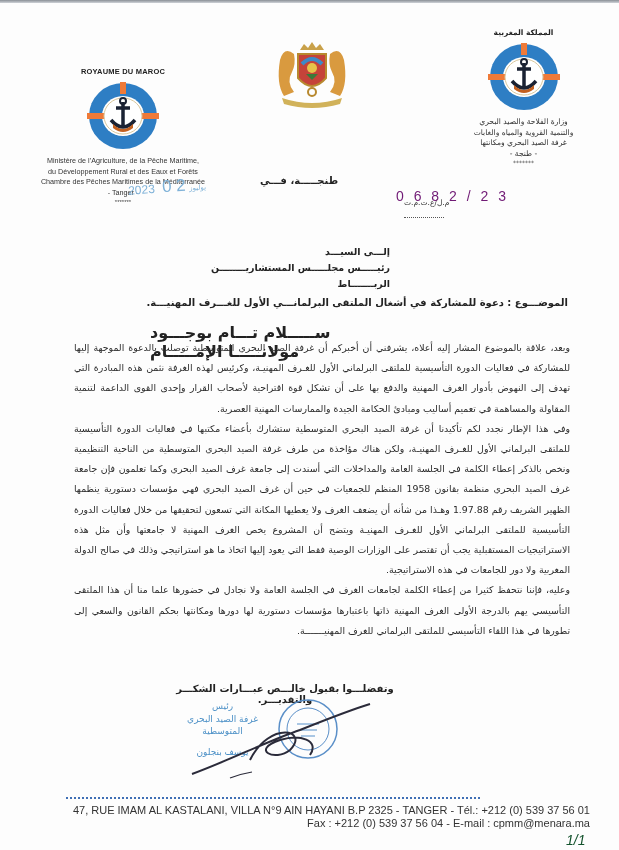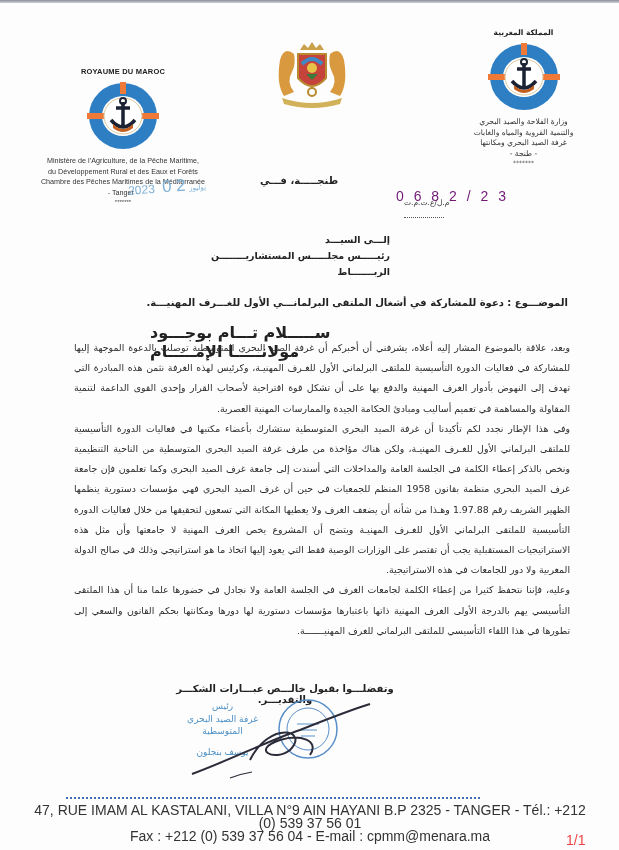--- a/index.html
+++ b/index.html
@@ -14,32 +14,32 @@
   .stars { font-size:6px; letter-spacing:0; color:#444; line-height:8px; }
   .logo { width:72px; height:72px; margin:0 auto; display:block; }
   .coat { position:absolute; left:272px; top:40px; width:80px; height:72px; }
   .stamp-date { position:absolute; left:128px; top:177px; color:#7fb2d8; font-family:"Liberation Sans", sans-serif; transform:rotate(-4deg); font-size:12px; letter-spacing:1px; }
   .stamp-date .big { font-size:17px; margin-left:4px; }
   .stamp-date .mo { font-size:7px; }
   .city-date { position:absolute; left:260px; top:175px; direction:rtl; font-size:10px; font-weight:bold; }
   .ref { position:absolute; left:404px; top:198px; width:160px; direction:rtl; font-size:7.5px; color:#333; display:flex; align-items:flex-end; gap:2px;flex-direction:column; }
   .ref .dots { border-bottom:1px dotted #555; width:40px; height:8px; }
   .ref-num { position:absolute; left:396px; top:188px; color:#701a75; font-family:"Liberation Sans", sans-serif; font-size:14px; letter-spacing:3px; }
-  .addressee { position:absolute; left:200px; top:232px; width:190px; direction:rtl; text-align:right; font-size:9.5px; font-weight:bold; line-height:16px; }
+  .addressee { position:absolute; left:200px; top:244px; width:190px; direction:rtl; text-align:right; font-size:9.5px; font-weight:bold; line-height:16px; }
   .subject { position:absolute; left:60px; top:297px; width:508px; direction:rtl; text-align:right; font-size:10px; font-weight:bold; }
   .greeting { position:absolute; left:150px; top:323px; width:210px; direction:rtl; text-align:left; font-size:16px; font-weight:bold; }
   .body-text { position:absolute; left:74px; top:338px; width:496px; direction:rtl; text-align:justify; font-size:9.4px; line-height:20.2px; color:#2a2a2a; }
   .body-text p { margin:0; }
   .closing { position:absolute; left:170px; top:683px; width:230px; direction:rtl; text-align:center; font-size:10px; font-weight:bold; }
   .signature-block { position:absolute; left:175px; top:700px; width:95px; direction:rtl; text-align:center; color:#4a8fc6; font-size:9px; line-height:12.5px; }
   .seal { position:absolute; left:277px; top:698px; width:62px; height:62px; }
   .sign-stroke { position:absolute; left:190px; top:700px; width:190px; height:80px; }
   .footer-line { position:absolute; left:66px; top:797px; width:414px; border-top:2px dotted #3f6fb5; }
-  .footer { position:absolute; left:30px; top:804px; width:560px; text-align:center; font-family:"Liberation Sans", sans-serif; font-size:14px; line-height:13px; color:#333; }
-  .pager { position:absolute; left:566px; top:832px; font-family:"Liberation Sans", sans-serif; font-size:14px; color:#ef4444; }
+  .footer { position:absolute; left:30px; top:804px; width:560px; text-align:right; font-family:"Liberation Sans", sans-serif; font-size:11px; line-height:13px; color:#333; }
+  .pager { position:absolute; left:566px; top:832px; font-family:"Liberation Sans", sans-serif; font-size:14px; color:#14532d;font-style:italic; }
 </style>
 </head>
 <body>
 
 <div class="topbar"></div>
 
 <div class="hdr-left">
   <div class="kingdom">ROYAUME DU MAROC</div>
   <svg class="logo" viewBox="0 0 72 72">
     <ellipse cx="36" cy="36" rx="34" ry="33" fill="#2e7ec4"></ellipse>

